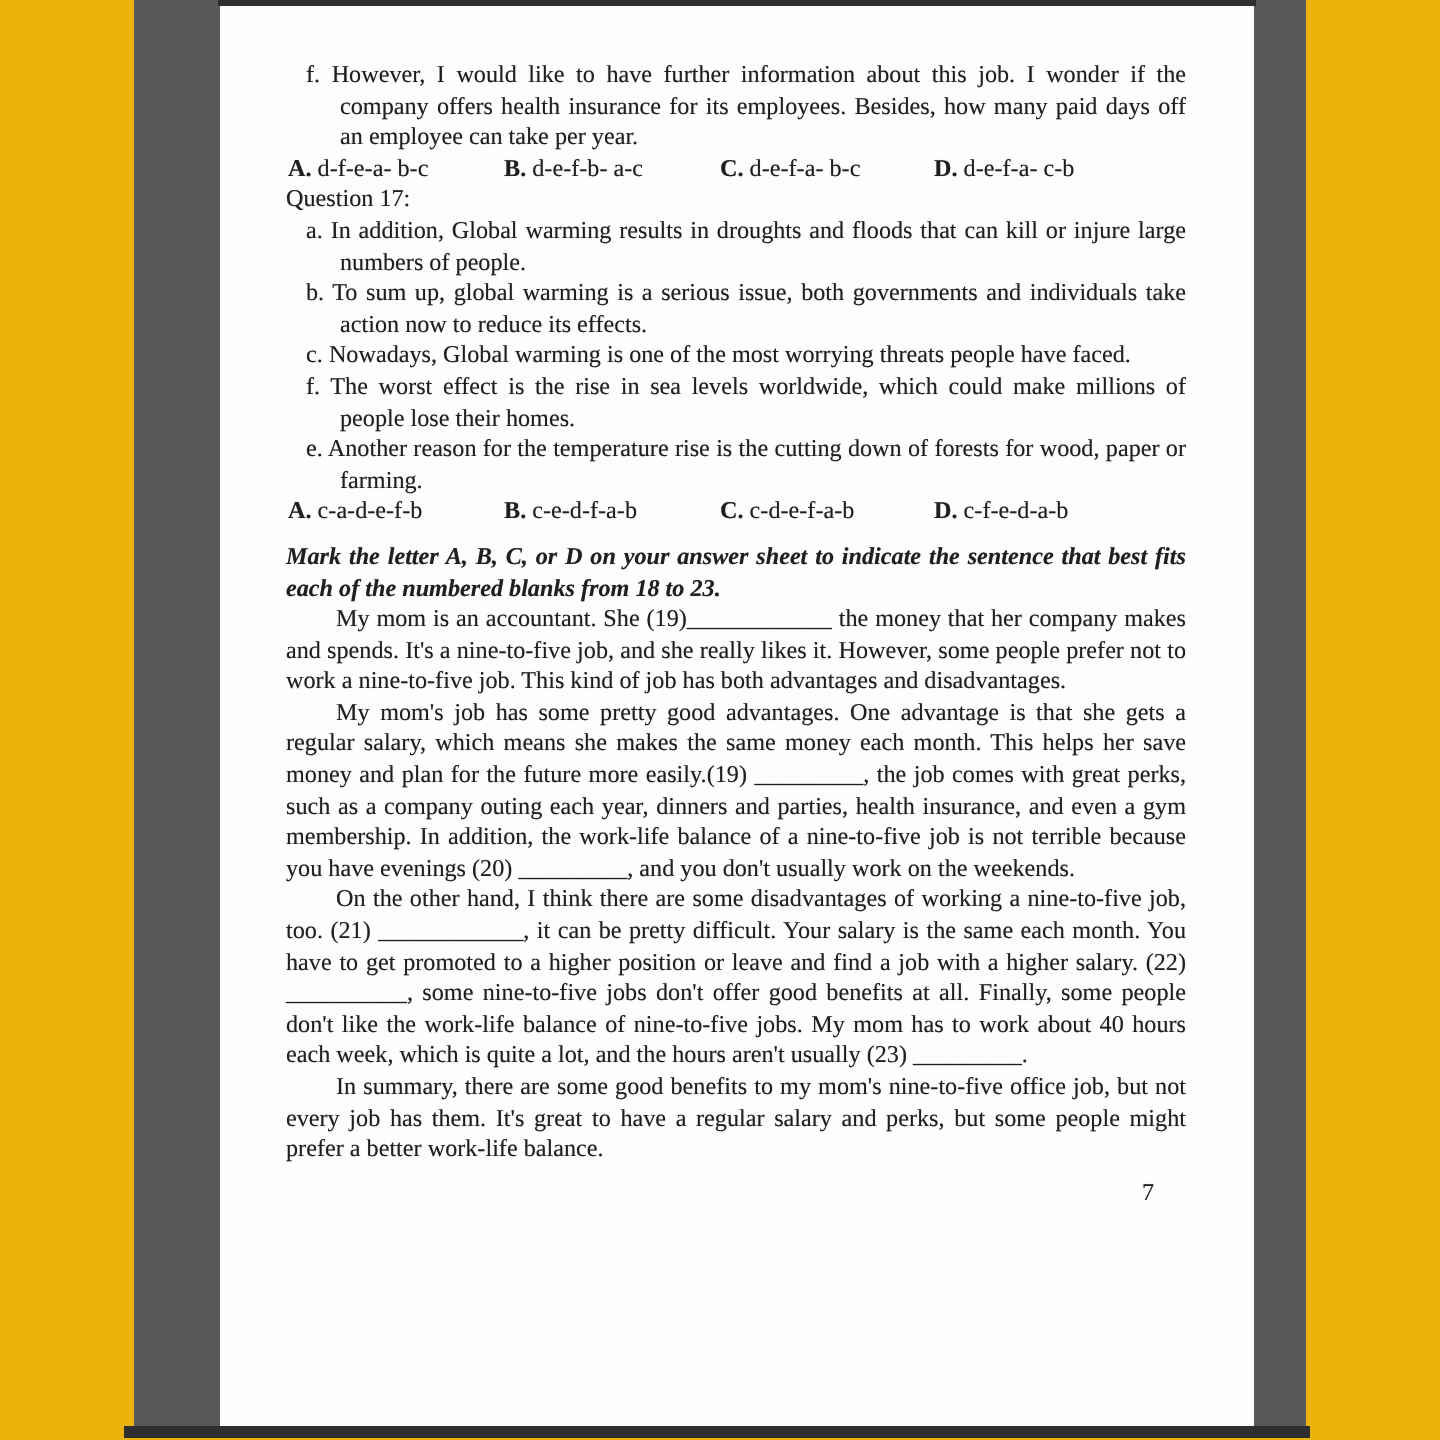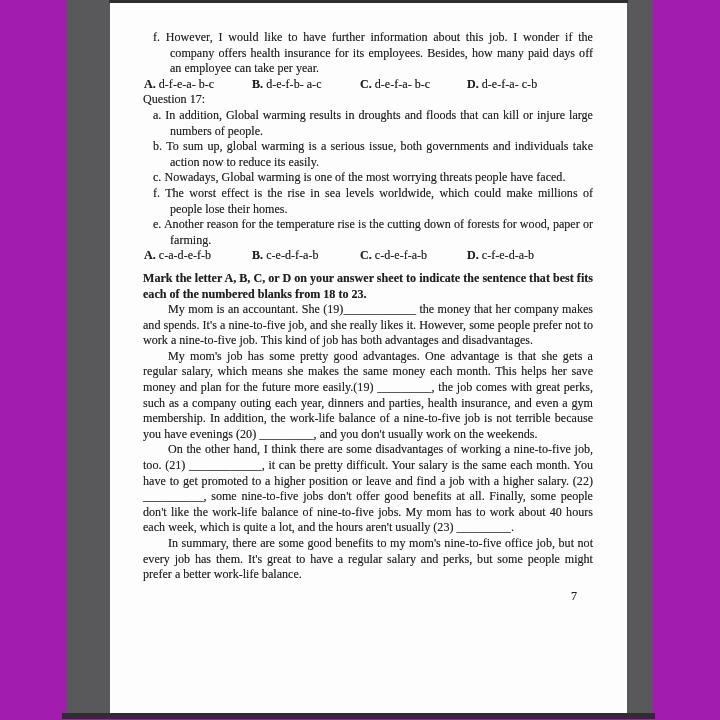--- a/index.html
+++ b/index.html
@@ -1,34 +1,34 @@
 <!DOCTYPE html>
 <html><head>
 <meta charset="utf-8">
 <style>
   html,body{margin:0;padding:0;background:#ffffff;}
-  .scene{position:relative;width:720px;height:720px;background:#a21caf;overflow:hidden;
+  .scene{position:relative;width:720px;height:720px;background:#eab308;overflow:hidden;
          font-family:"Liberation Serif","DejaVu Serif",serif;}
   .strip{position:absolute;top:0;height:719px;background:#59595b;}
   .strip-left{left:67px;width:43px;}
   .strip-right{left:627px;width:26px;}
   .bar{position:absolute;background:#2e2e30;}
   .bar-top{left:109px;top:0;width:519px;height:3px;}
   .bar-bottom{left:62px;top:713px;width:593px;height:6px;}
   .page{position:absolute;left:110px;top:3px;width:517px;height:710px;background:#fdfdfd;
         box-sizing:border-box;padding:27px 34px 0 33px;
         font-size:12.1px;line-height:15.6px;color:#1f1f1f;text-align:justify;
         text-shadow:0 0 .4px rgba(20,20,20,.45);}
   .qitem{padding-left:27px;text-indent:-17px;}
   .ilabel{white-space:pre;}
   .opts{margin-left:1px;display:grid;grid-template-columns:108px 108px 107px auto;text-align:left;}
   .opts .opt{white-space:nowrap;}
   .opts b{font-weight:bold;}
   .qheading{font-weight:normal;}
-  .instruction{font-weight:bold;margin-top:7px;}
+  .instruction{font-weight:bold;font-style:italic;margin-top:7px;}
   .para{text-indent:25px;}
   .pagenum{text-align:right;margin-top:6px;padding-right:16px;}
 </style>
 </head>
 <body>
 
 <div class="scene">
   <div class="strip strip-left"></div>
   <div class="strip strip-right"></div>
   <div class="bar bar-top"></div>
@@ -41,21 +41,21 @@
     <div class="opts">
       <span class="opt"><b>A.</b> <span>d-f-e-a- b-c</span></span>
       <span class="opt"><b>B.</b> <span>d-e-f-b- a-c</span></span>
       <span class="opt"><b>C.</b> <span>d-e-f-a- b-c</span></span>
       <span class="opt"><b>D.</b> <span>d-e-f-a- c-b</span></span>
     </div>
 
     <div class="qheading">Question 17:</div>
 
     <div class="qitem"><span class="ilabel">a.</span> <span>In addition, Global warming results in droughts and floods that can kill or injure large numbers of people.</span></div>
-    <div class="qitem"><span class="ilabel">b.</span> <span>To sum up, global warming is a serious issue, both governments and individuals take action now to reduce its easily.</span></div>
+    <div class="qitem"><span class="ilabel">b.</span> <span>To sum up, global warming is a serious issue, both governments and individuals take action now to reduce its effects.</span></div>
     <div class="qitem"><span class="ilabel">c.</span> <span>Nowadays, Global warming is one of the most worrying threats people have faced.</span></div>
     <div class="qitem"><span class="ilabel">f.</span> <span>The worst effect is the rise in sea levels worldwide, which could make millions of people lose their homes.</span></div>
     <div class="qitem"><span class="ilabel">e.</span> <span>Another reason for the temperature rise is the cutting down of forests for wood, paper or farming.</span></div>
 
     <div class="opts">
       <span class="opt"><b>A.</b> <span>c-a-d-e-f-b</span></span>
       <span class="opt"><b>B.</b> <span>c-e-d-f-a-b</span></span>
       <span class="opt"><b>C.</b> <span>c-d-e-f-a-b</span></span>
       <span class="opt"><b>D.</b> <span>c-f-e-d-a-b</span></span>
     </div>

